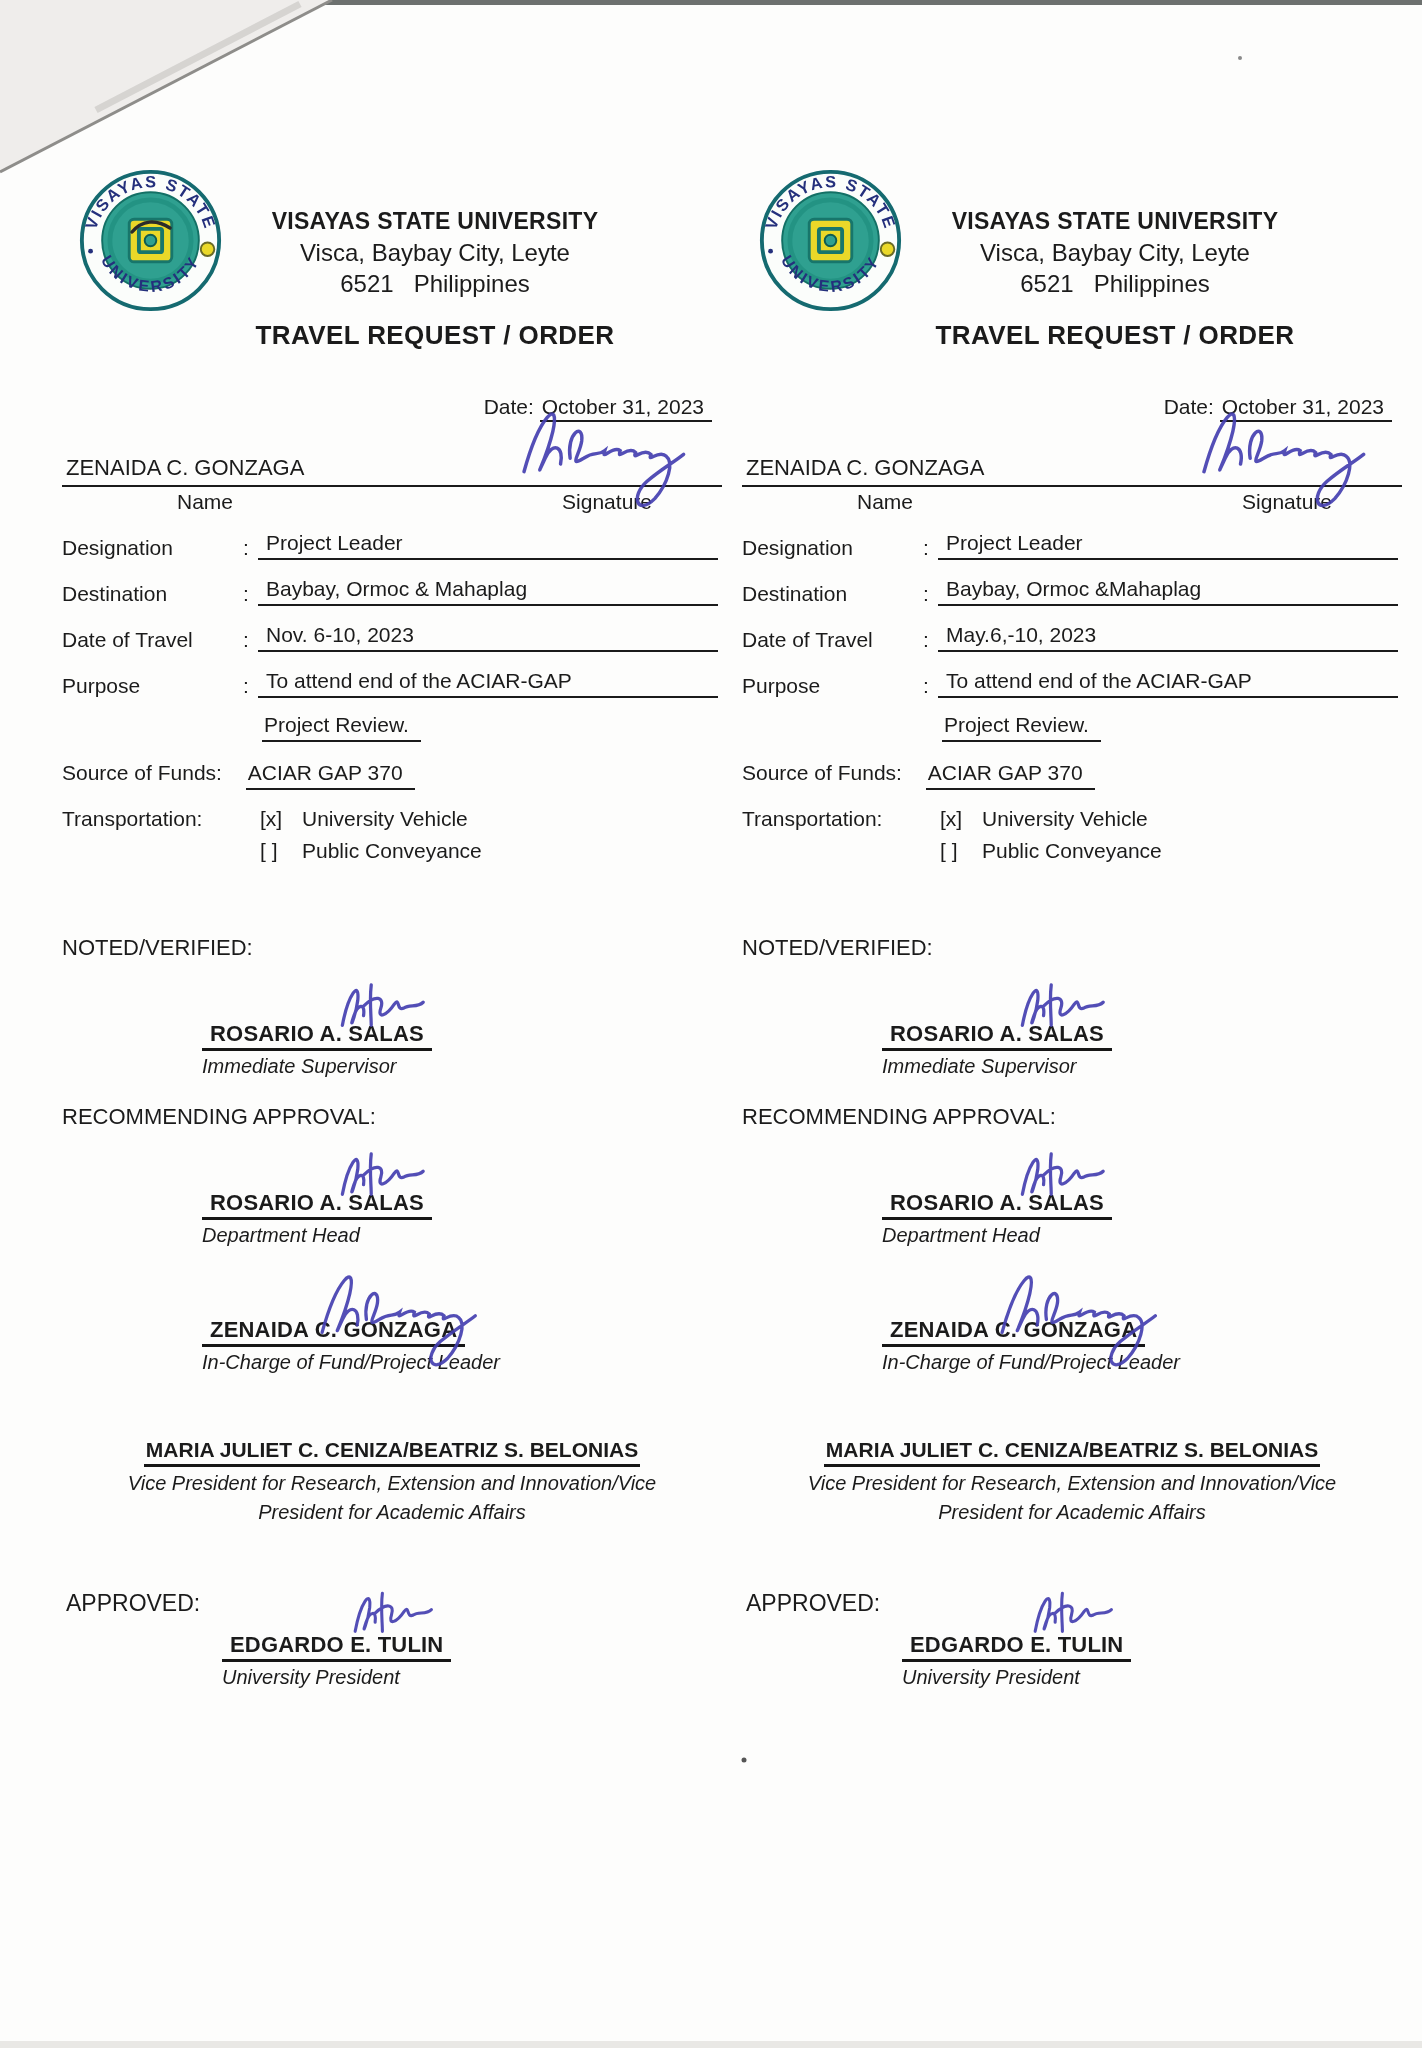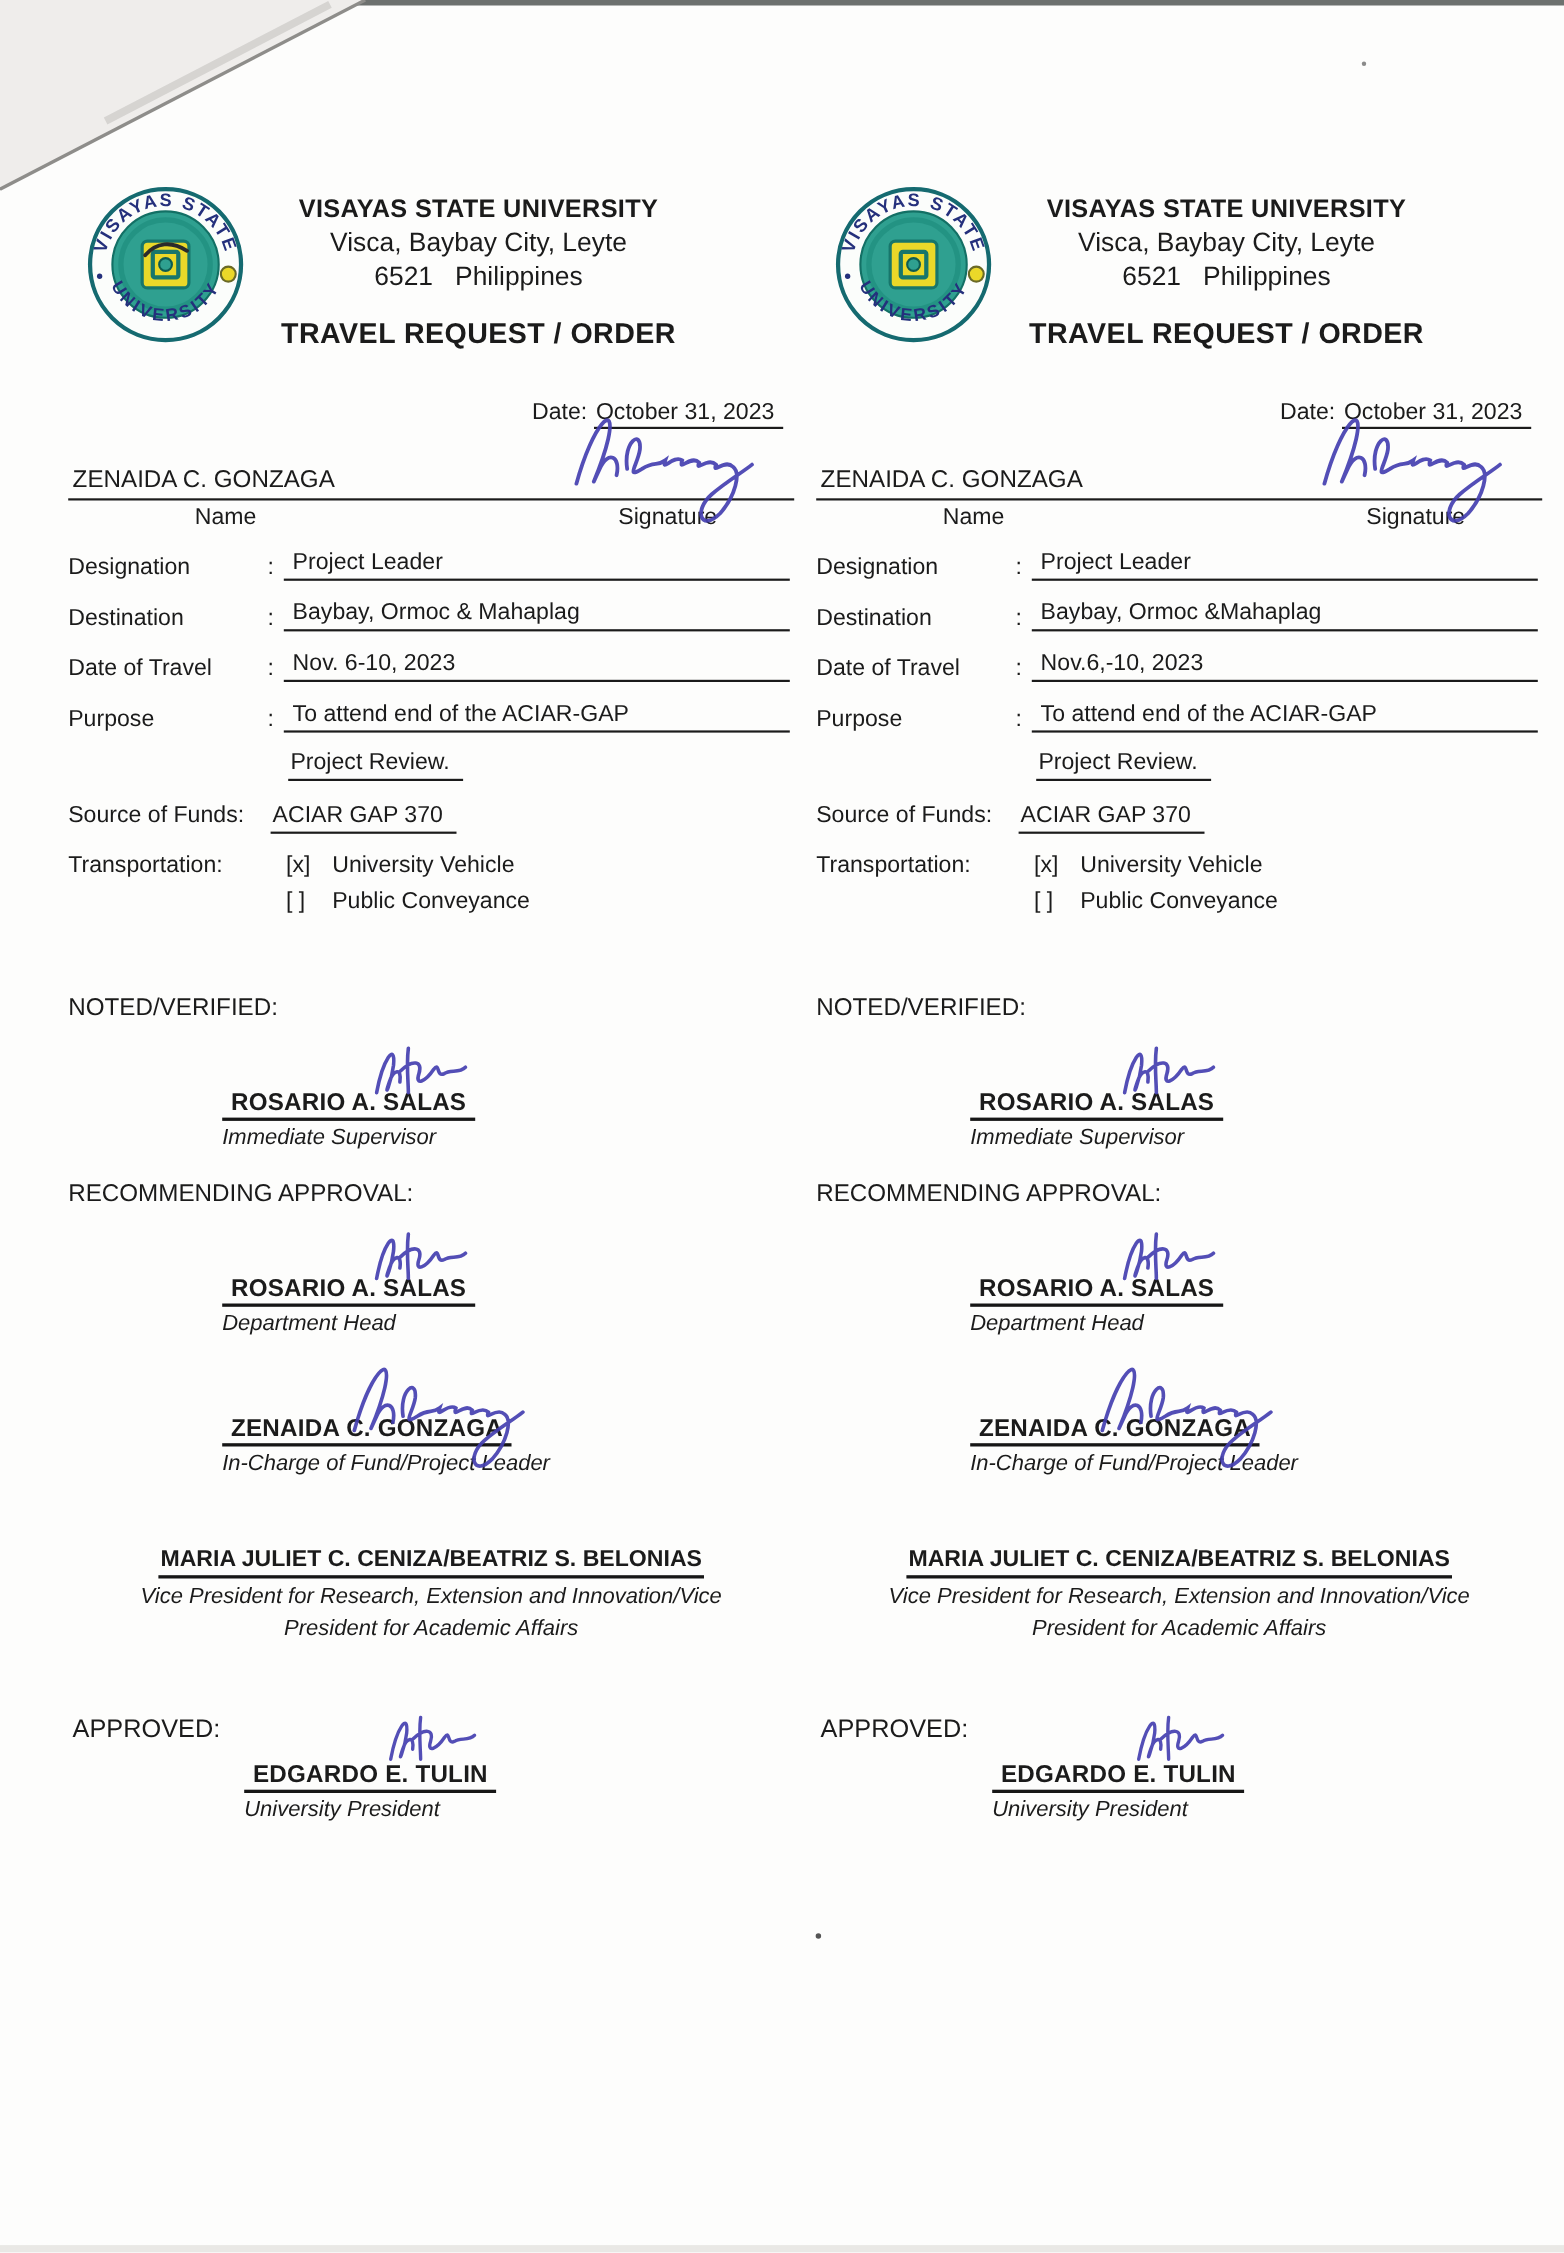--- a/index.html
+++ b/index.html
@@ -9,21 +9,21 @@
     font-family:"Liberation Sans", sans-serif; color:#1b1b1b;
   }
   .artifacts { position:absolute; top:0; left:0; pointer-events:none; z-index:5; }
 
   .copy { position:absolute; top:0; width:660px; z-index:2; font-size:21px; }
   .copy-0 { left:62px; }
   .copy-1 { left:742px; }
 
   .header-row { display:flex; margin-top:168px; align-items:flex-start; }
   .logo { flex:0 0 145px; width:145px; margin-left:16px; }
-  .head-text { width:420px; margin-left:2px; text-align:center; padding-top:8px; }
+  .head-text { width:420px; margin-left:2px; text-align:center; padding-top:8px;margin-top:32px; }
   .univ { font-weight:bold; font-size:23px; letter-spacing:.3px; }
   .addr { font-size:24px; margin-top:4px; }
   .postal { font-size:24px; margin-top:3px; white-space:pre; }
   .form-title { font-weight:bold; font-size:26px; margin-top:22px; letter-spacing:.4px; }
 
   .date-row { text-align:right; margin-top:44px; padding-right:10px; }
   .u-val { border-bottom:2px solid #1b1b1b; padding:0 8px 2px 2px; }
 
   .name-row { position:relative; margin-top:20px; border-bottom:2px solid #1b1b1b; height:46px; }
   .req-name { position:absolute; left:4px; bottom:4px; font-size:22px; }
@@ -267,21 +267,21 @@
         <span class="f-value">Project Leader</span>
       </div>
       <div class="field-row">
         <span class="f-label">Destination</span>
         <span class="f-colon">:</span>
         <span class="f-value">Baybay, Ormoc &amp;Mahaplag</span>
       </div>
       <div class="field-row">
         <span class="f-label">Date of Travel</span>
         <span class="f-colon">:</span>
-        <span class="f-value">Nov.6,-10, 2023</span>
+        <span class="f-value">May.6,-10, 2023</span>
       </div>
       <div class="field-row">
         <span class="f-label">Purpose</span>
         <span class="f-colon">:</span>
         <span class="f-value">To attend end of the ACIAR-GAP</span>
       </div>
       <div class="purpose-cont-row">
         <span class="inline-u">Project Review.</span>
       </div>
 

